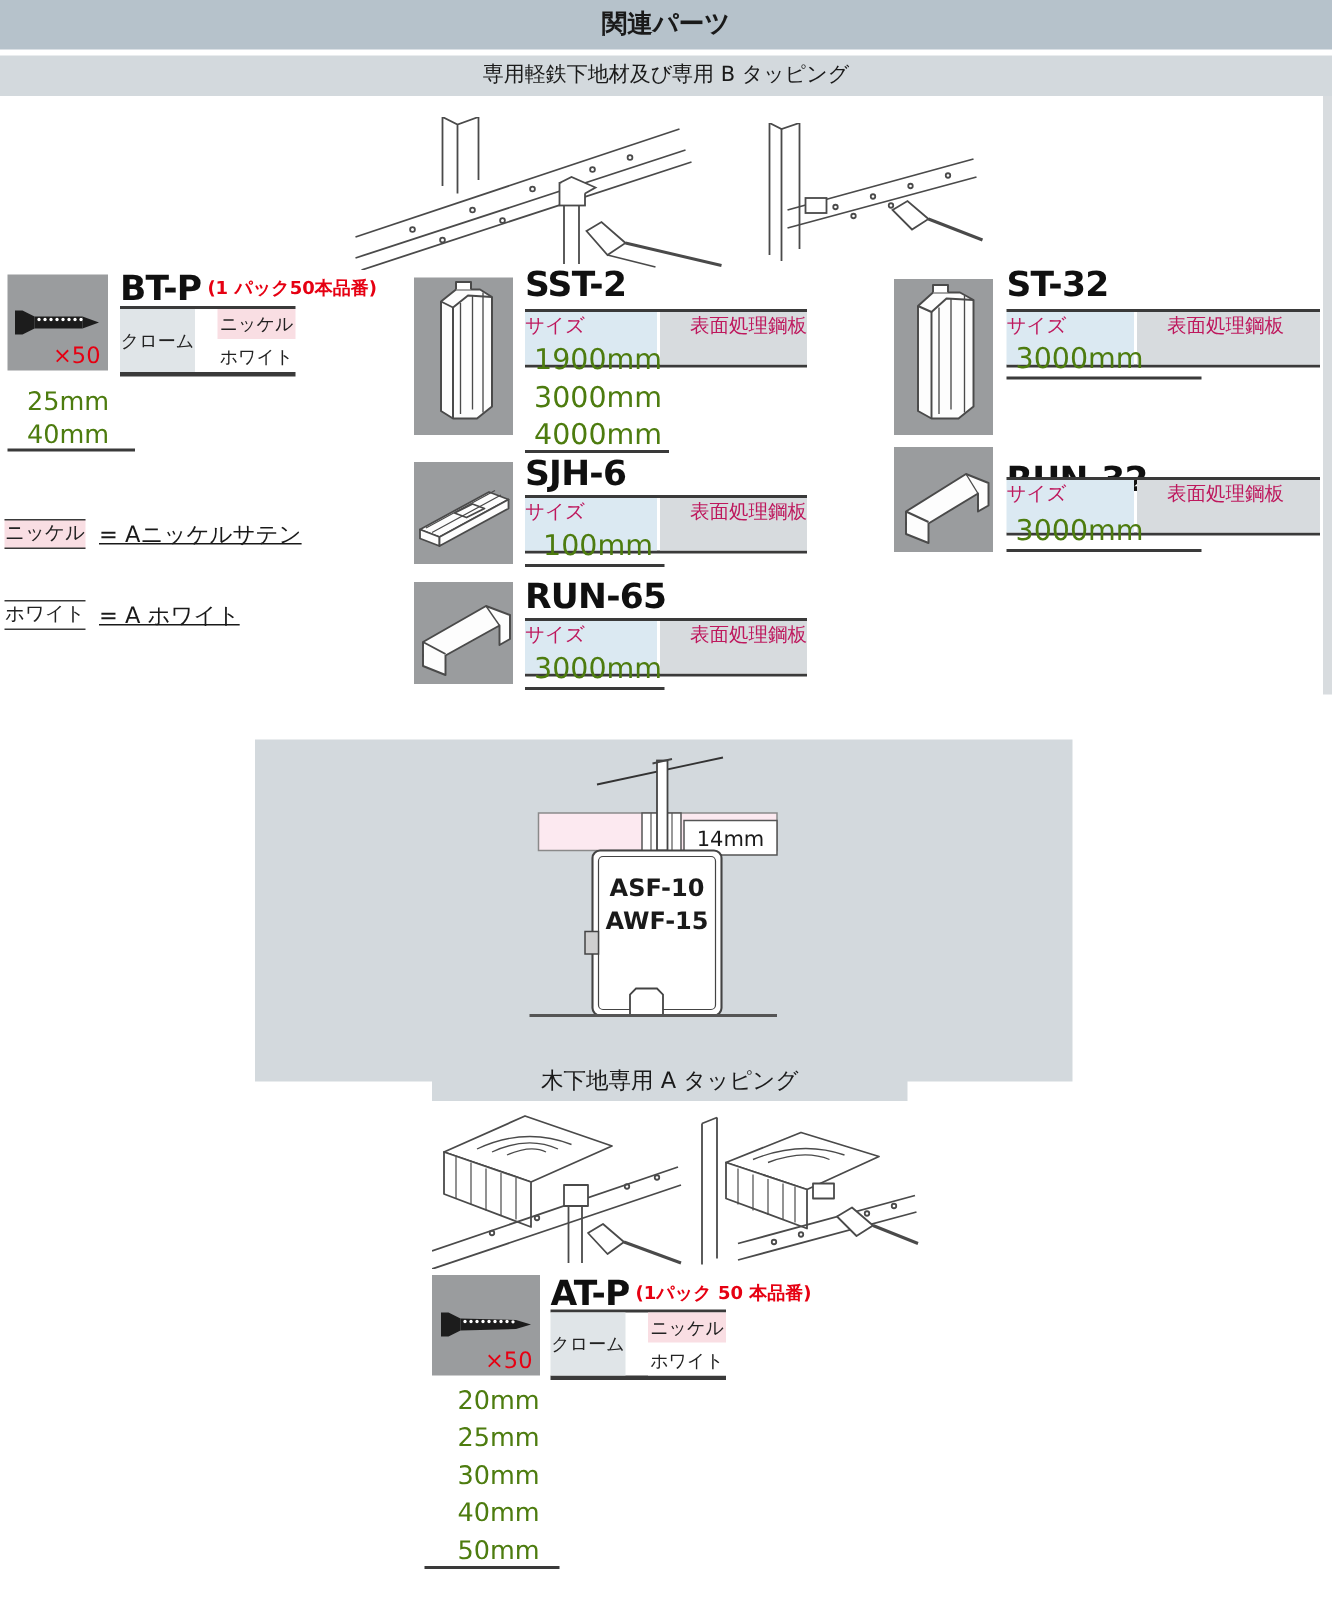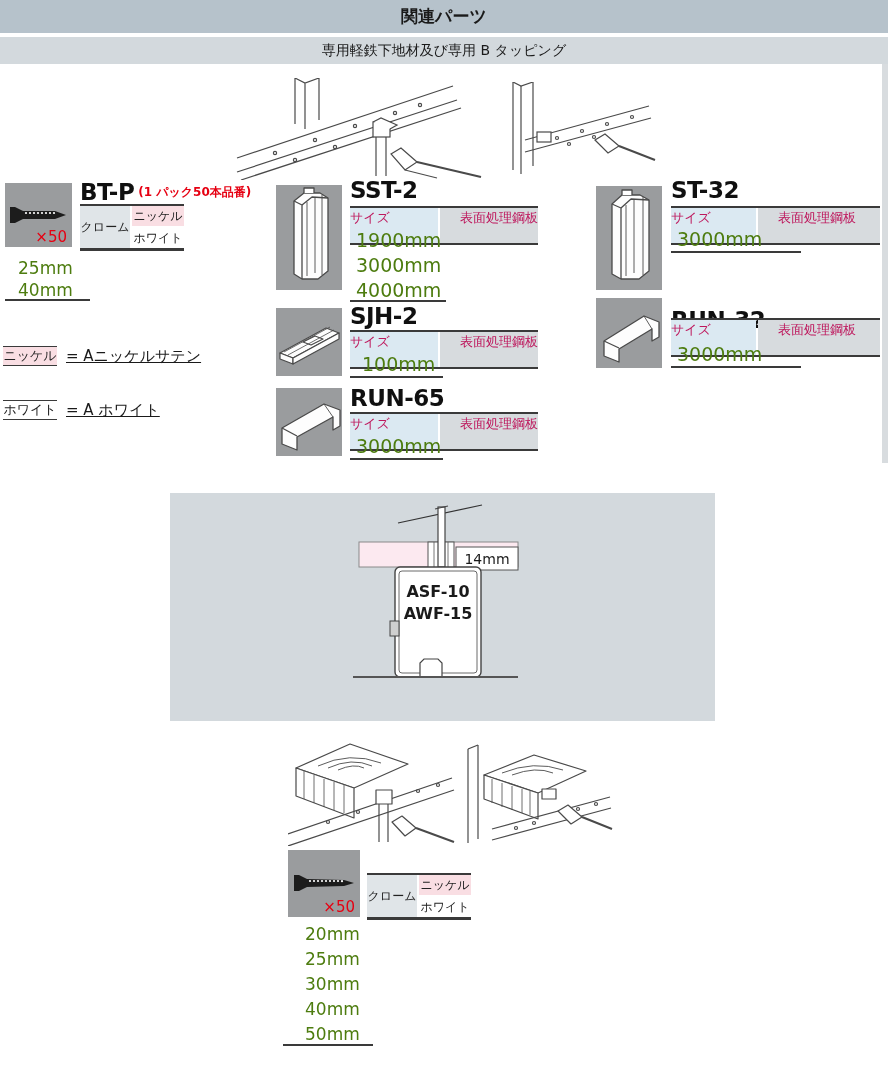--- a/index.html
+++ b/index.html
@@ -30,21 +30,21 @@
 
   .hdr-row { position:absolute; display:flex; gap:2px;
     border-top:2px solid #3a3a3a; border-bottom:2px solid #3a3a3a; }
   .hdr-cell { font-size:13px; color:#be185d; text-align:left; line-height:19px; height:35px; }
   .hdr-size { background:#dbe9f2; }
   .hdr-steel { background:#d7dbde;padding-left:20px; }
   .size-val { position:absolute; font-size:19px; color:#4d7c0f; white-space:nowrap; line-height:22px; }
   .rule { position:absolute; height:2px; background:#3a3a3a; }
 
   .fin-table { position:absolute; border-top:2px solid #3a3a3a; border-bottom:3px solid #3a3a3a;
-    display:flex; gap:2px; background:#fff; }
+    display:flex; gap:15px; background:#fff; }
   .fin-chrome { background:#e0e5e8; width:50px; display:flex; align-items:center;
     justify-content:center; font-size:12px; color:#222; }
   .fin-col { display:flex; flex-direction:column; gap:2px; width:52px; }
   .fin-cell { height:20px; line-height:20px; text-align:center; font-size:12px; color:#222; }
   .fin-nickel { background:#f9dee3; }
   .fin-white { background:#ffffff; }
 
   .legend-row { position:absolute; display:flex; align-items:center; }
   .legend-swatch { width:54px; height:20px; border-top:1.5px solid #3a3a3a; border-bottom:1.5px solid #3a3a3a;
     font-size:13px; text-align:center; line-height:17px; color:#222; }
@@ -201,21 +201,21 @@
     <svg width="66" height="68" viewBox="0 0 66 68">
       <g fill="#fdfdfd" stroke="#4a4a4a" stroke-width="1.2" stroke-linejoin="round">
         <path d="M4,45 L50,20 L63,25 L17,50 Z"></path>
         <path d="M4,45 L4,51 L17,56 L17,50 Z"></path>
         <path d="M17,50 L63,25 L63,31 L17,56 Z"></path>
         <path d="M27,34 L39,28 L47,31 L35,37 Z" fill="#fff"></path>
         <path d="M8,44 L54,19 M12,47 L58,22" stroke-width="0.8"></path>
       </g>
     </svg>
   </div>
-  <div class="ptitle" style="left:350px;top:303px">SJH-2</div>
+  <div class="ptitle" style="left:350px;top:303px">SJH-6</div>
   <div class="hdr-row" style="left:350px;top:330px">
     <div class="hdr-cell hdr-size" style="width:88px">サイズ</div>
     <div class="hdr-cell hdr-steel" style="width:98px">表面処理鋼板</div>
   </div>
   <div class="size-val" style="left:362px;top:353px">100mm</div>
   <div class="rule" style="left:350px;top:376px;width:93px"></div>
 
   <div class="img-box" style="left:276px;top:388px;width:66px;height:68px">
     <svg width="66" height="68" viewBox="0 0 66 68">
       <g fill="#fdfdfd" stroke="#4a4a4a" stroke-width="1.3" stroke-linejoin="round">
@@ -256,20 +256,21 @@
       <rect x="225" y="74" width="86" height="110" rx="5" fill="#fff" stroke="#444" stroke-width="1.4"></rect>
       <rect x="229" y="78" width="78" height="102" rx="3" fill="none" stroke="#444" stroke-width="0.8"></rect>
       <text x="268" y="104" font-size="16" font-weight="bold" fill="#1a1a1a" text-anchor="middle">ASF-10</text>
       <text x="268" y="126" font-size="16" font-weight="bold" fill="#1a1a1a" text-anchor="middle">AWF-15</text>
       <rect x="220" y="128" width="9" height="15" fill="#cfcfcf" stroke="#444" stroke-width="1"></rect>
       <path d="M250,183 L250,170 L254,166 L268,166 L272,170 L272,183" fill="#fff" stroke="#444" stroke-width="1.2"></path>
       <line x1="183" y1="184" x2="348" y2="184" stroke="#555" stroke-width="2"></line>
     </svg>
   </div>
 
+  <div class="bar sec3-bar">木下地専用 A タッピング</div>
 
   <div class="abs" style="left:288px;top:738px">
     <svg width="168" height="108" viewBox="0 0 168 108">
       <g fill="#fff" stroke="#4a4a4a" stroke-width="1.2" stroke-linejoin="round">
         <path d="M8,30 L62,6 L120,26 L66,50 Z"></path>
         <path d="M30,28 Q62,13 93,25" fill="none" stroke-width="0.9"></path>
         <path d="M40,30 Q64,19 84,28" fill="none" stroke-width="0.9"></path>
         <path d="M50,32 Q66,25 76,30" fill="none" stroke-width="0.9"></path>
         <path d="M8,30 L8,58 L66,80 L66,50 Z"></path>
         <path d="M16,33 L16,61 M26,37 L26,65 M36,41 L36,69 M46,44 L46,72 M56,47 L56,75" fill="none" stroke-width="0.8"></path>
@@ -324,20 +325,21 @@
             <circle cx="38" cy="31" r="1.1"></circle>
             <circle cx="42" cy="31" r="1.1"></circle>
           <circle cx="46" cy="31" r="1.1"></circle>
             <circle cx="50" cy="31" r="1.1"></circle>
             <circle cx="54" cy="31.2" r="1.1"></circle>
         </g>
       </g>
     </svg>
     <div class="count">×50</div>
   </div>
+  <div class="ptitle" style="left:367px;top:849px"><span>AT-P</span><span class="pnote">(1パック 50 本品番)</span></div>
   <div class="fin-table" style="left:367px;top:873px">
     <div class="fin-chrome">クローム</div>
     <div class="fin-col">
       <div class="fin-cell fin-nickel">ニッケル</div>
       <div class="fin-cell fin-white">ホワイト</div>
     </div>
   </div>
   <div class="size-val" style="left:305px;top:923px;font-size:17px">20mm</div>
   <div class="size-val" style="left:305px;top:948px;font-size:17px">25mm</div>
   <div class="size-val" style="left:305px;top:973px;font-size:17px">30mm</div>

